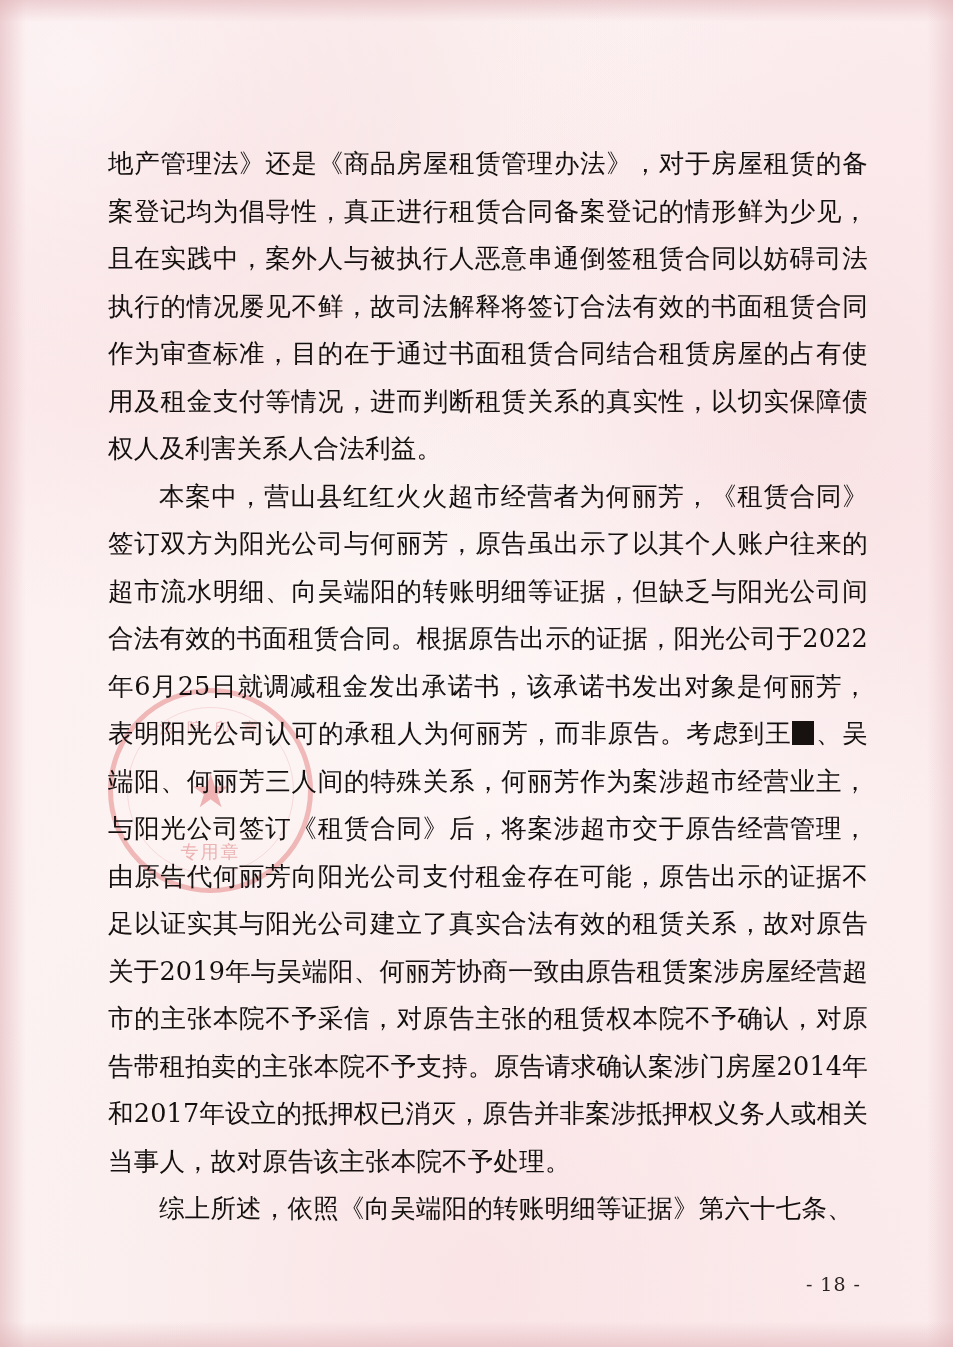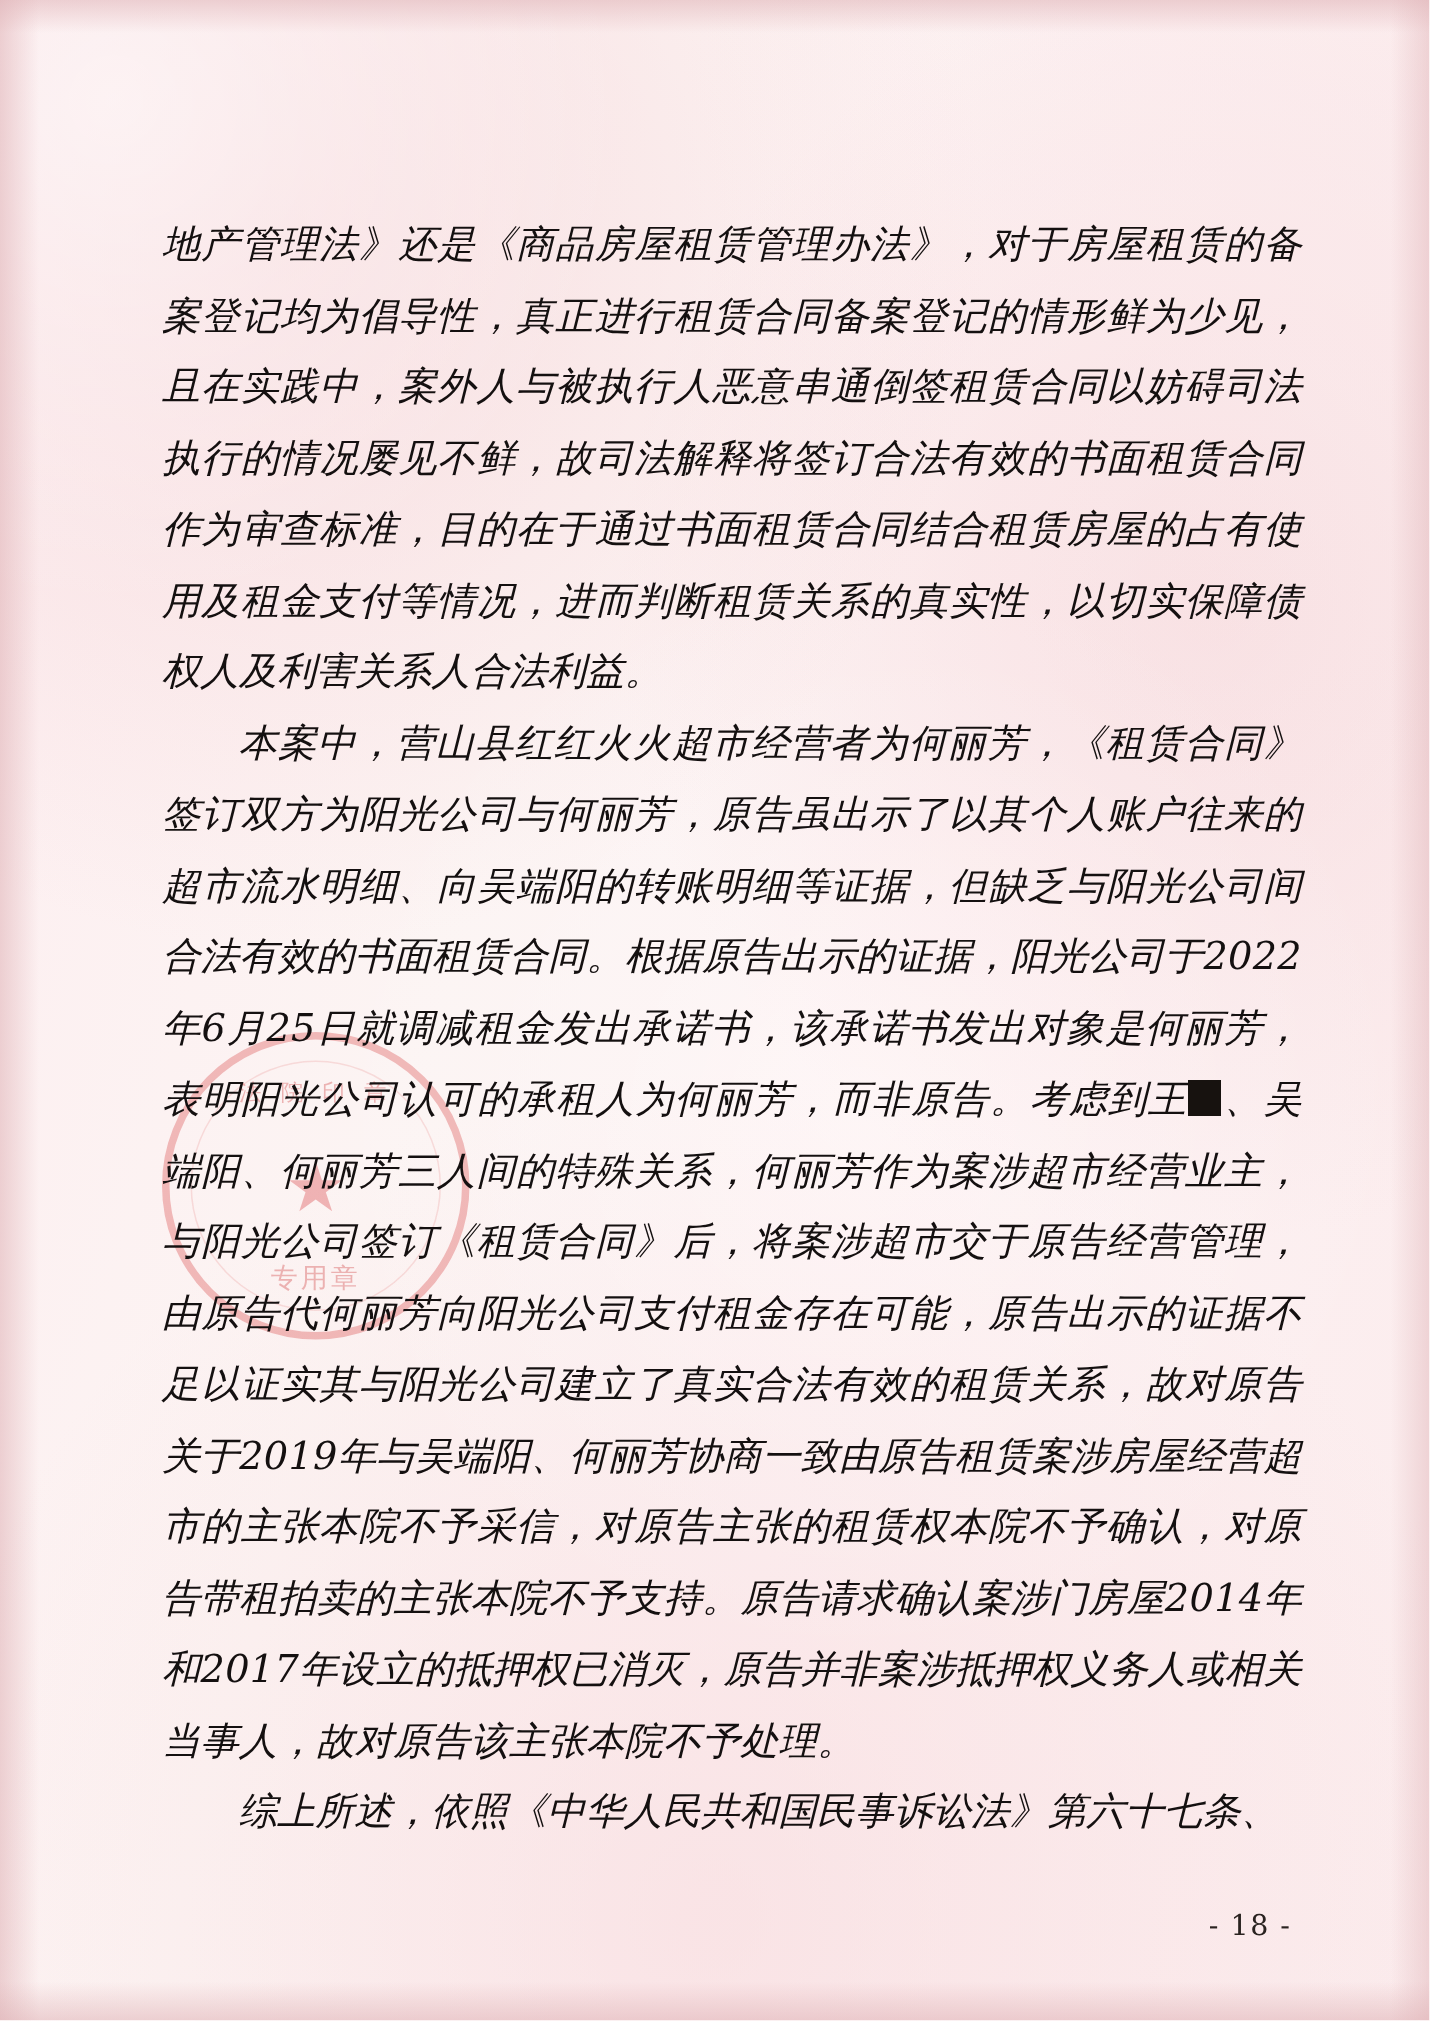--- a/index.html
+++ b/index.html
@@ -37,21 +37,20 @@
     left: 108px;
     top: 140px;
     width: 760px;
     font-size: 25.5px;
     line-height: 47.5px;
     letter-spacing: 0.2px;
     text-align: justify;
     text-justify: inter-character;
     color: #141010;
     font-weight: 500;
-    font-style: italic;
   }
   .para {
     margin: 0;
     text-indent: 0;
   }
   .para.indent {
     text-indent: 2em;
   }
   .redact {
     display: inline-block;
@@ -134,17 +133,17 @@
 
   <div class="seal">
     <div class="seal-arc-top">法 院 印 章</div>
     <div class="seal-star">★</div>
     <div class="seal-arc-bottom">专用章</div>
   </div>
 
   <div class="text-block">
     <p class="para">地产管理法》还是《商品房屋租赁管理办法》，对于房屋租赁的备案登记均为倡导性，真正进行租赁合同备案登记的情形鲜为少见，且在实践中，案外人与被执行人恶意串通倒签租赁合同以妨碍司法执行的情况屡见不鲜，故司法解释将签订合法有效的书面租赁合同作为审查标准，目的在于通过书面租赁合同结合租赁房屋的占有使用及租金支付等情况，进而判断租赁关系的真实性，以切实保障债权人及利害关系人合法利益。</p>
     <p class="para indent"><span>本案中，营山县红红火火超市经营者为何丽芳，《租赁合同》签订双方为阳光公司与何丽芳，原告虽出示了以其个人账户往来的超市流水明细、向吴端阳的转账明细等证据，但缺乏与阳光公司间合法有效的书面租赁合同。根据原告出示的证据，阳光公司于2022年6月25日就调减租金发出承诺书，该承诺书发出对象是何丽芳，表明阳光公司认可的承租人为何丽芳，而非原告。考虑到王</span><span class="redact"></span><span>、吴端阳、何丽芳三人间的特殊关系，何丽芳作为案涉超市经营业主，与阳光公司签订《租赁合同》后，将案涉超市交于原告经营管理，由原告代何丽芳向阳光公司支付租金存在可能，原告出示的证据不足以证实其与阳光公司建立了真实合法有效的租赁关系，故对原告关于2019年与吴端阳、何丽芳协商一致由原告租赁案涉房屋经营超市的主张本院不予采信，对原告主张的租赁权本院不予确认，对原告带租拍卖的主张本院不予支持。原告请求确认案涉门房屋2014年和2017年设立的抵押权已消灭，原告并非案涉抵押权义务人或相关当事人，故对原告该主张本院不予处理。</span></p>
-    <p class="para indent">综上所述，依照《中华人民共和国民事诉讼法》第六十七条、</p>
+    <p class="para indent">综上所述，依照《向吴端阳的转账明细等证据》第六十七条、</p>
   </div>
 
   <div class="page-number">- 18 -</div>
 </div>
 
 </body></html>

